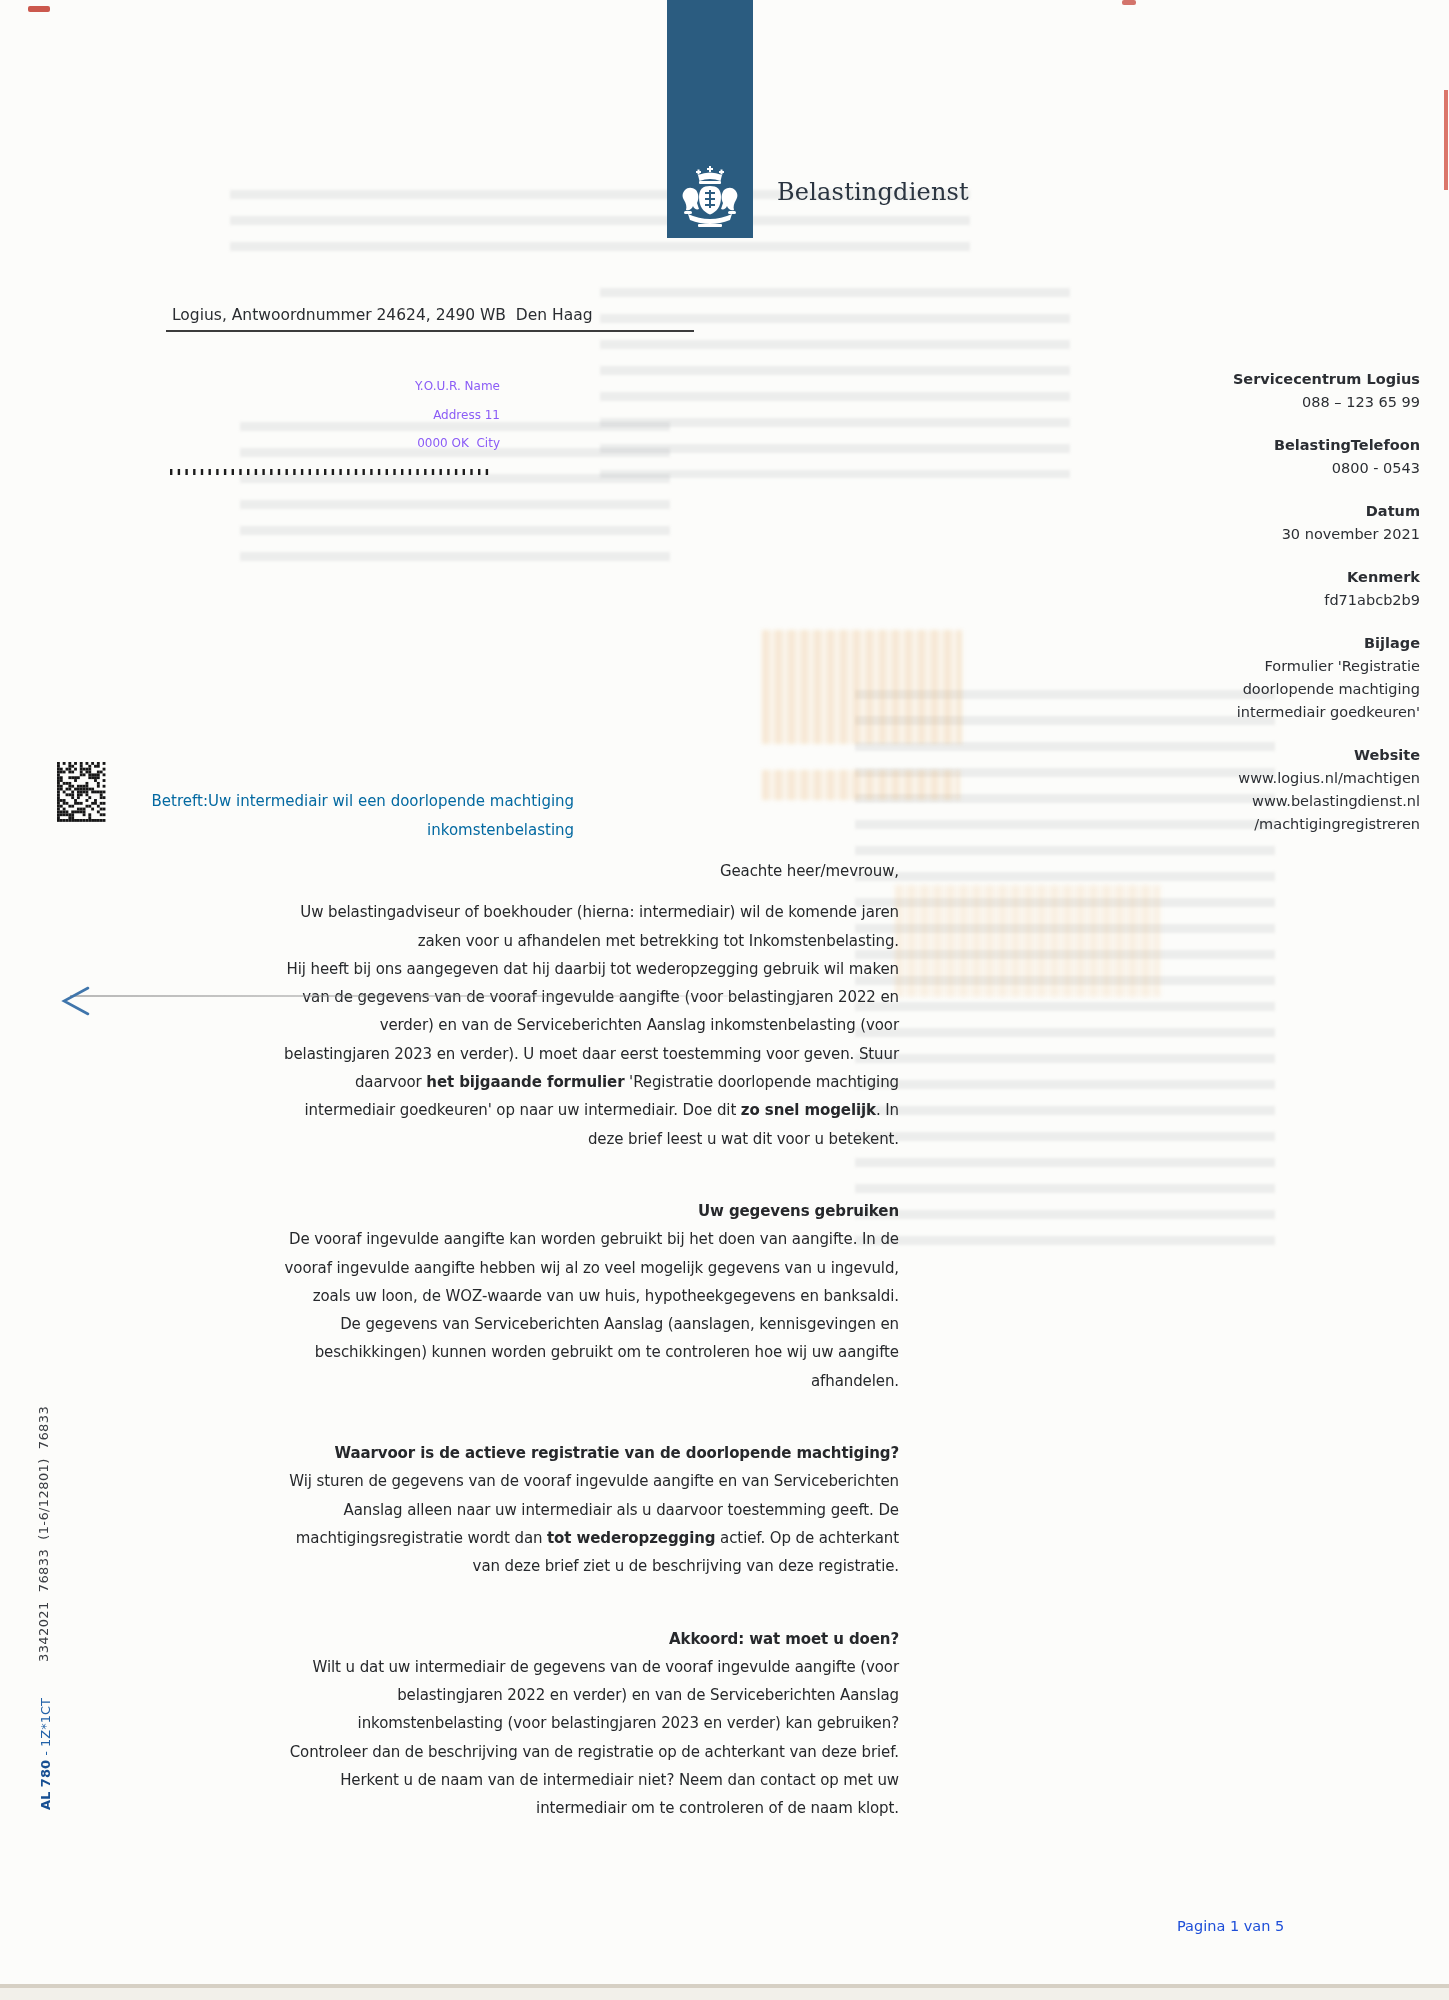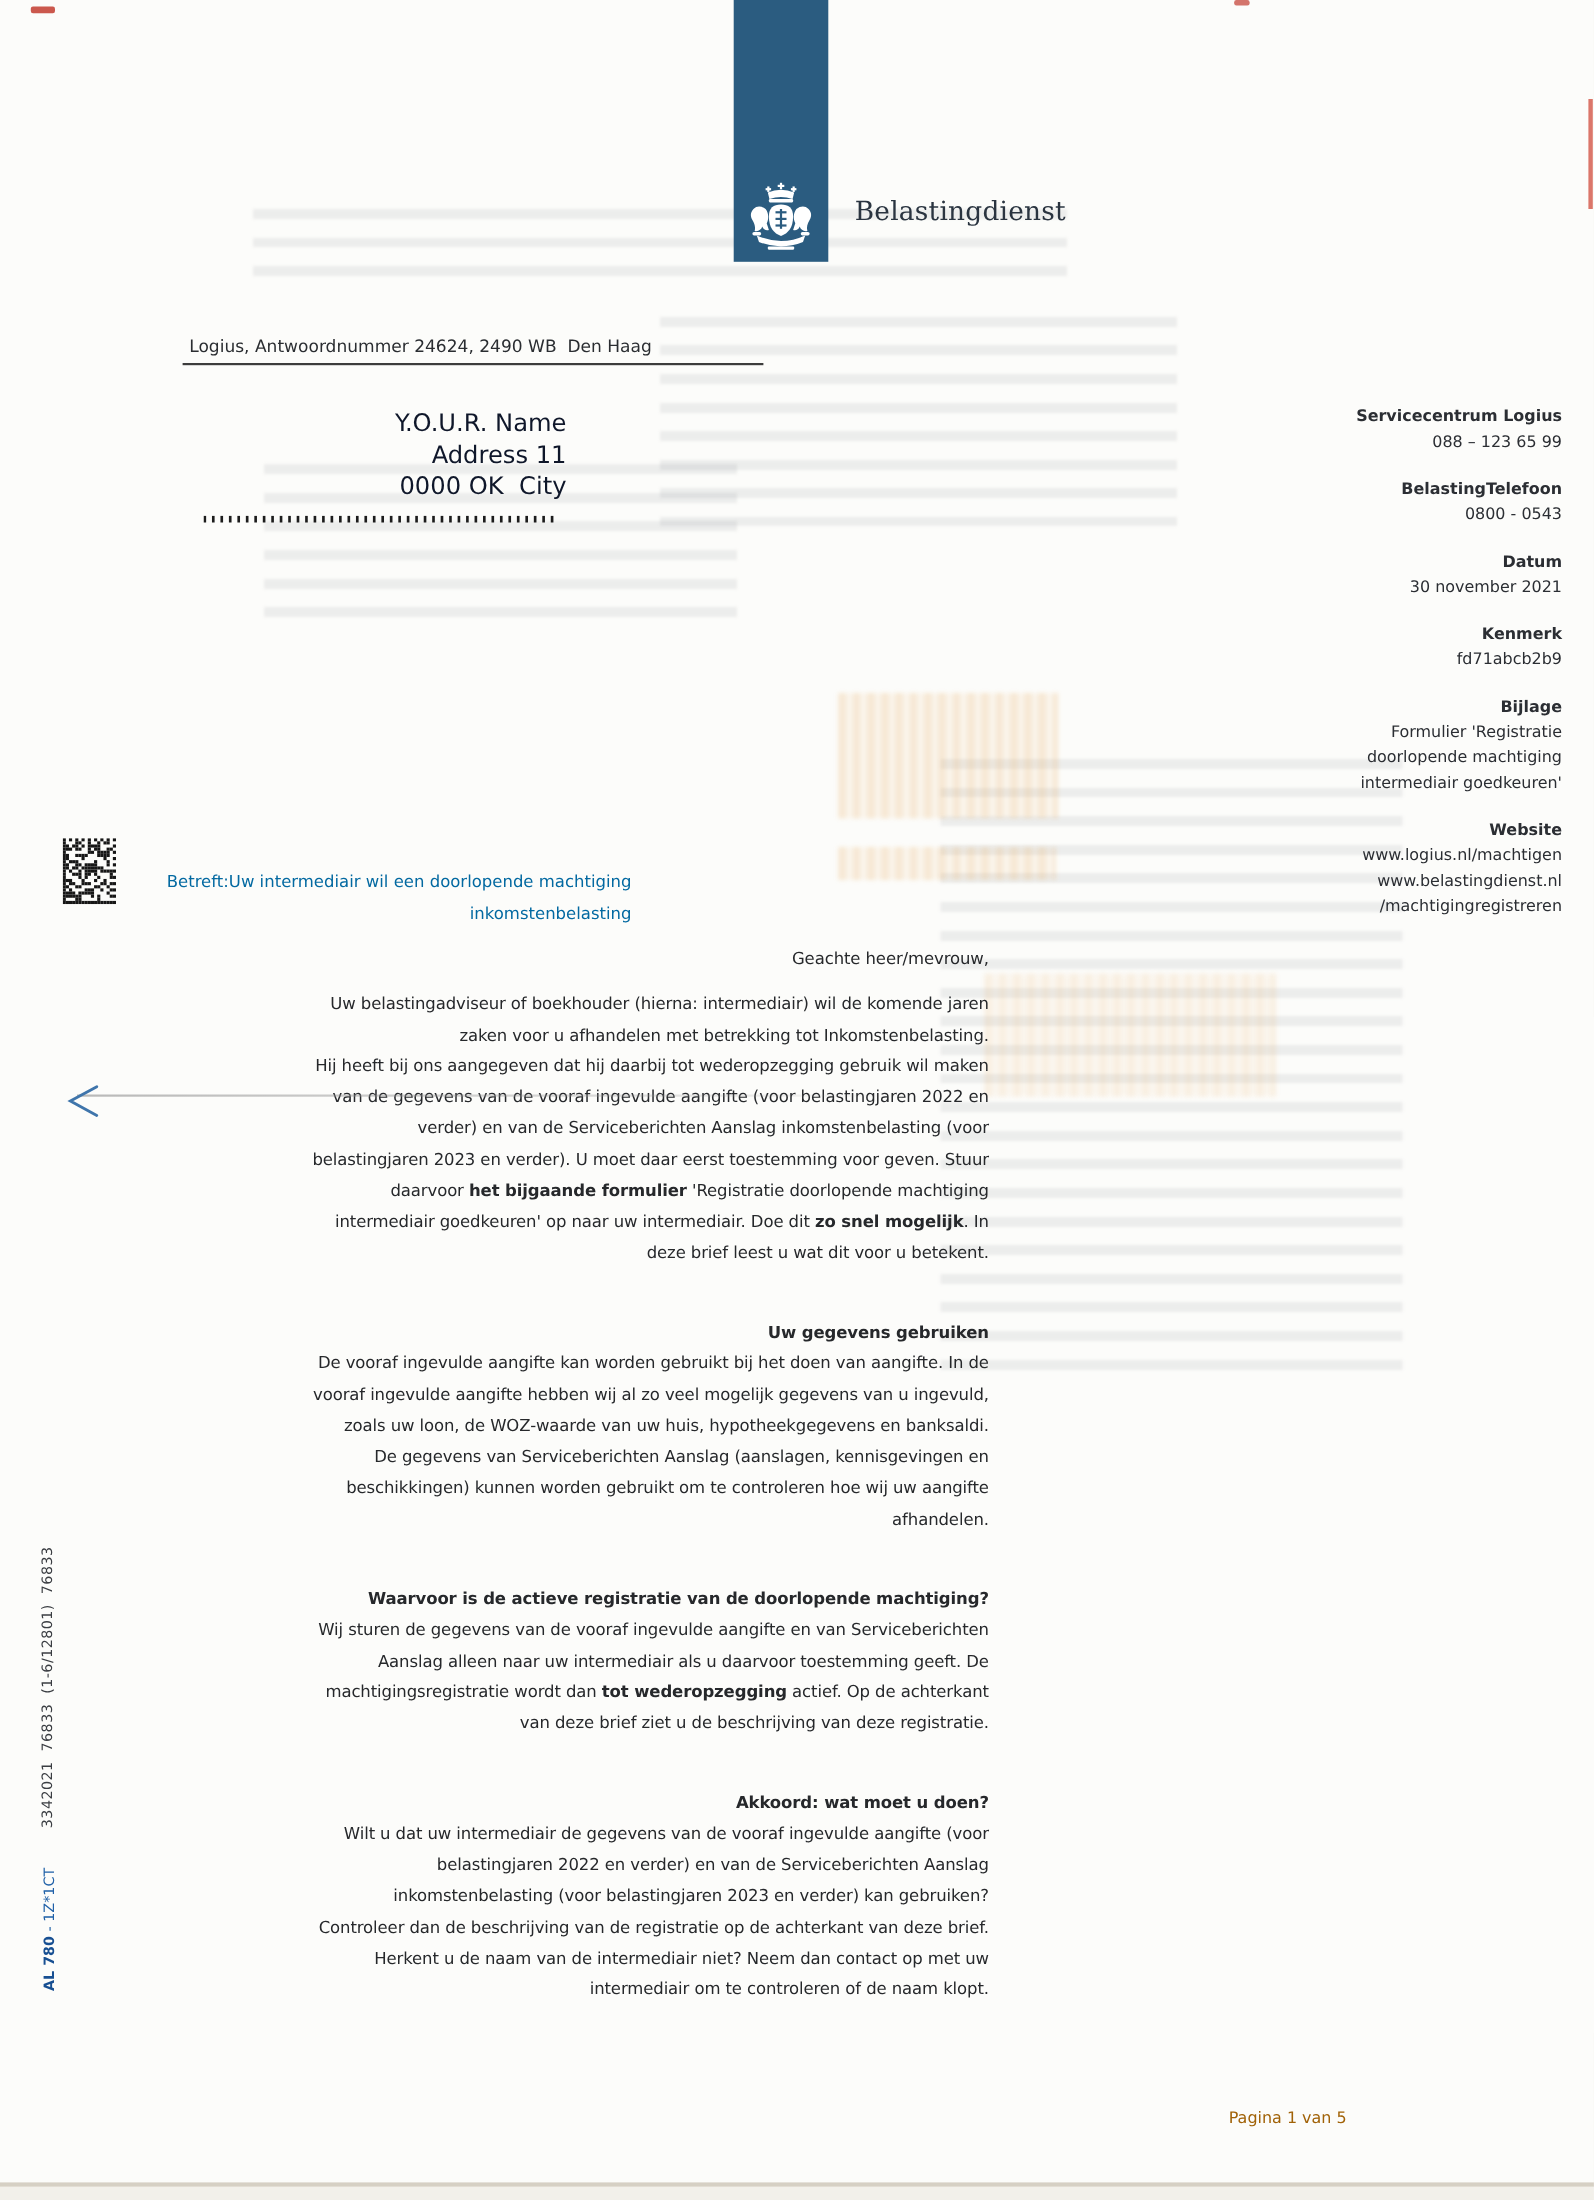--- a/index.html
+++ b/index.html
@@ -6,21 +6,21 @@
   .page{position:relative;width:1449px;height:2000px;background:#fcfcfa;overflow:hidden;
         font-family:"DejaVu Sans",sans-serif;color:#25272b;text-align:right;}
   
   .ribbon{position:absolute;left:667px;top:0;width:86px;height:238px;background:#2b5c80;}
   .coat{position:absolute;left:11px;top:166px;width:64px;height:68px;}
   .wordmark{position:absolute;left:777px;top:178px;font-family:"DejaVu Serif",serif;
             font-size:24px;color:#2a3440;letter-spacing:.2px;}
   
   .return-address{position:absolute;left:172px;top:306px;font-size:15.5px;color:#2a2d31;white-space:pre;}
   .return-underline{position:absolute;left:166px;top:330px;width:528px;height:2px;background:#3c3c3c;}
-  .recipient{position:absolute;left:185px;top:372px;font-size:22px;line-height:28.5px;color:#0f172a;}
+  .recipient{position:absolute;left:170px;top:372px;font-size:12px;line-height:28.5px;color:#8b5cf6;}
   .recipient div{white-space:pre;}
   .kix{margin-top:5px;display:block;}
   
   .info-col{position:absolute;left:1110px;top:368px;width:310px;font-size:14.5px;line-height:23px;color:#2b2e33;}
   .info-item{margin-bottom:20px;}
   .info-label{font-weight:bold;}
   .info-value div{white-space:pre;}
   
   .matrix{position:absolute;left:57px;top:762px;}
   .subject{position:absolute;left:140px;top:743px;display:flex;font-size:15px;line-height:28.5px;color:#0369a1;margin-top:44px;}
@@ -33,21 +33,21 @@
   .block.salutation{margin-bottom:13px;}
   .block.heading{margin-top:44px;font-weight:bold;}
   
   .vcode{position:absolute;transform:rotate(-90deg);transform-origin:0 0;white-space:pre;}
   .vcode.print{left:36px;top:1662px;font-size:13px;letter-spacing:.4px;color:#3a3d42;}
   .vcode.form{left:38px;top:1810px;font-size:13px;color:#2061a8;}
   .vcode.form b{color:#174f92;}
   .chevron{position:absolute;left:58px;top:984px;z-index:5;}
   .foldline{position:absolute;left:70px;top:995px;width:768px;height:1.5px;z-index:1;
             background:linear-gradient(90deg,rgba(140,140,140,.6),rgba(150,150,150,.35) 60%,rgba(150,150,150,0));}
-  .footer{position:absolute;left:1117px;top:1918px;font-size:14.5px;color:#a16207;}
+  .footer{position:absolute;left:1177px;top:1918px;font-size:14.5px;color:#1d4ed8;}
   
   .bleed{position:absolute;filter:blur(1.4px);z-index:0;
          background:repeating-linear-gradient(180deg,rgba(110,115,125,.11) 0 9px,rgba(110,115,125,0) 9px 26px);}
   .bleed.warm{background:repeating-linear-gradient(90deg,rgba(228,156,66,.20) 0 7px,rgba(228,156,66,.08) 7px 13px);}
   .artifact{position:absolute;z-index:6;}
   .bottom-strip{position:absolute;left:0;top:1984px;width:1449px;height:4px;background:#d6d0c4;z-index:6;}
   .bottom-paper{position:absolute;left:0;top:1988px;width:1449px;height:12px;background:#f2f0ea;z-index:6;}
 </style>
 </head>
 <body>

